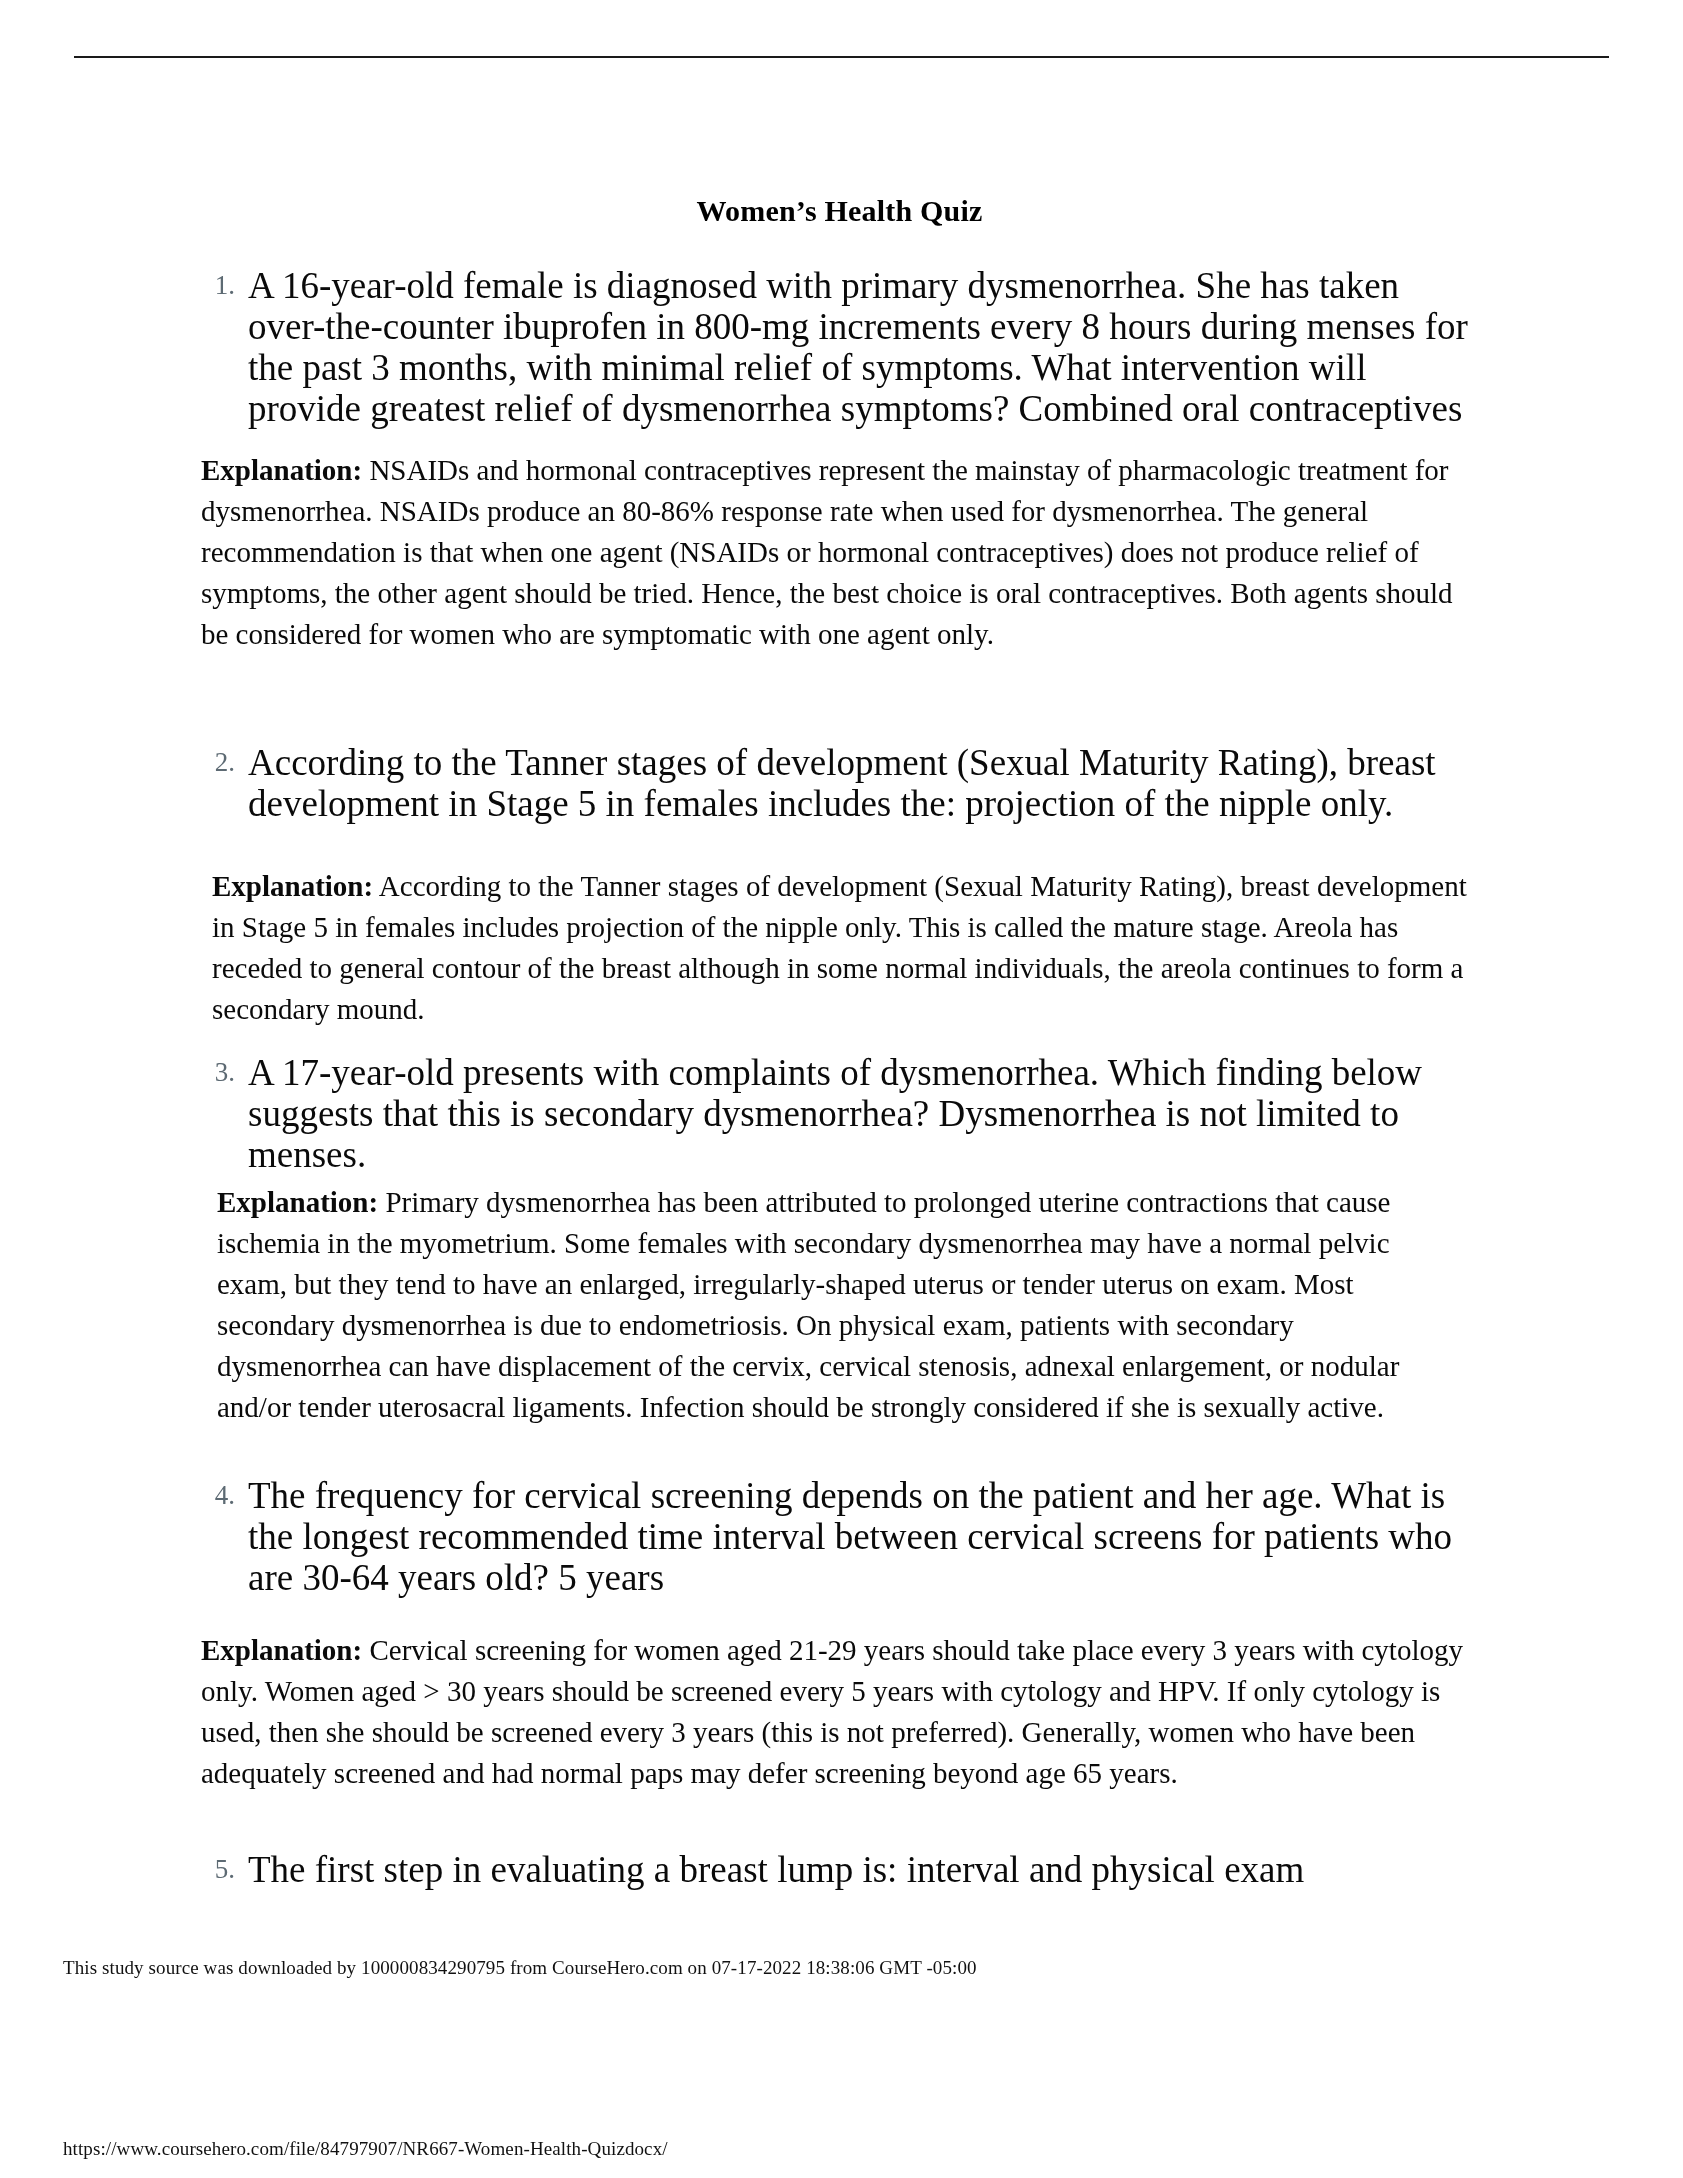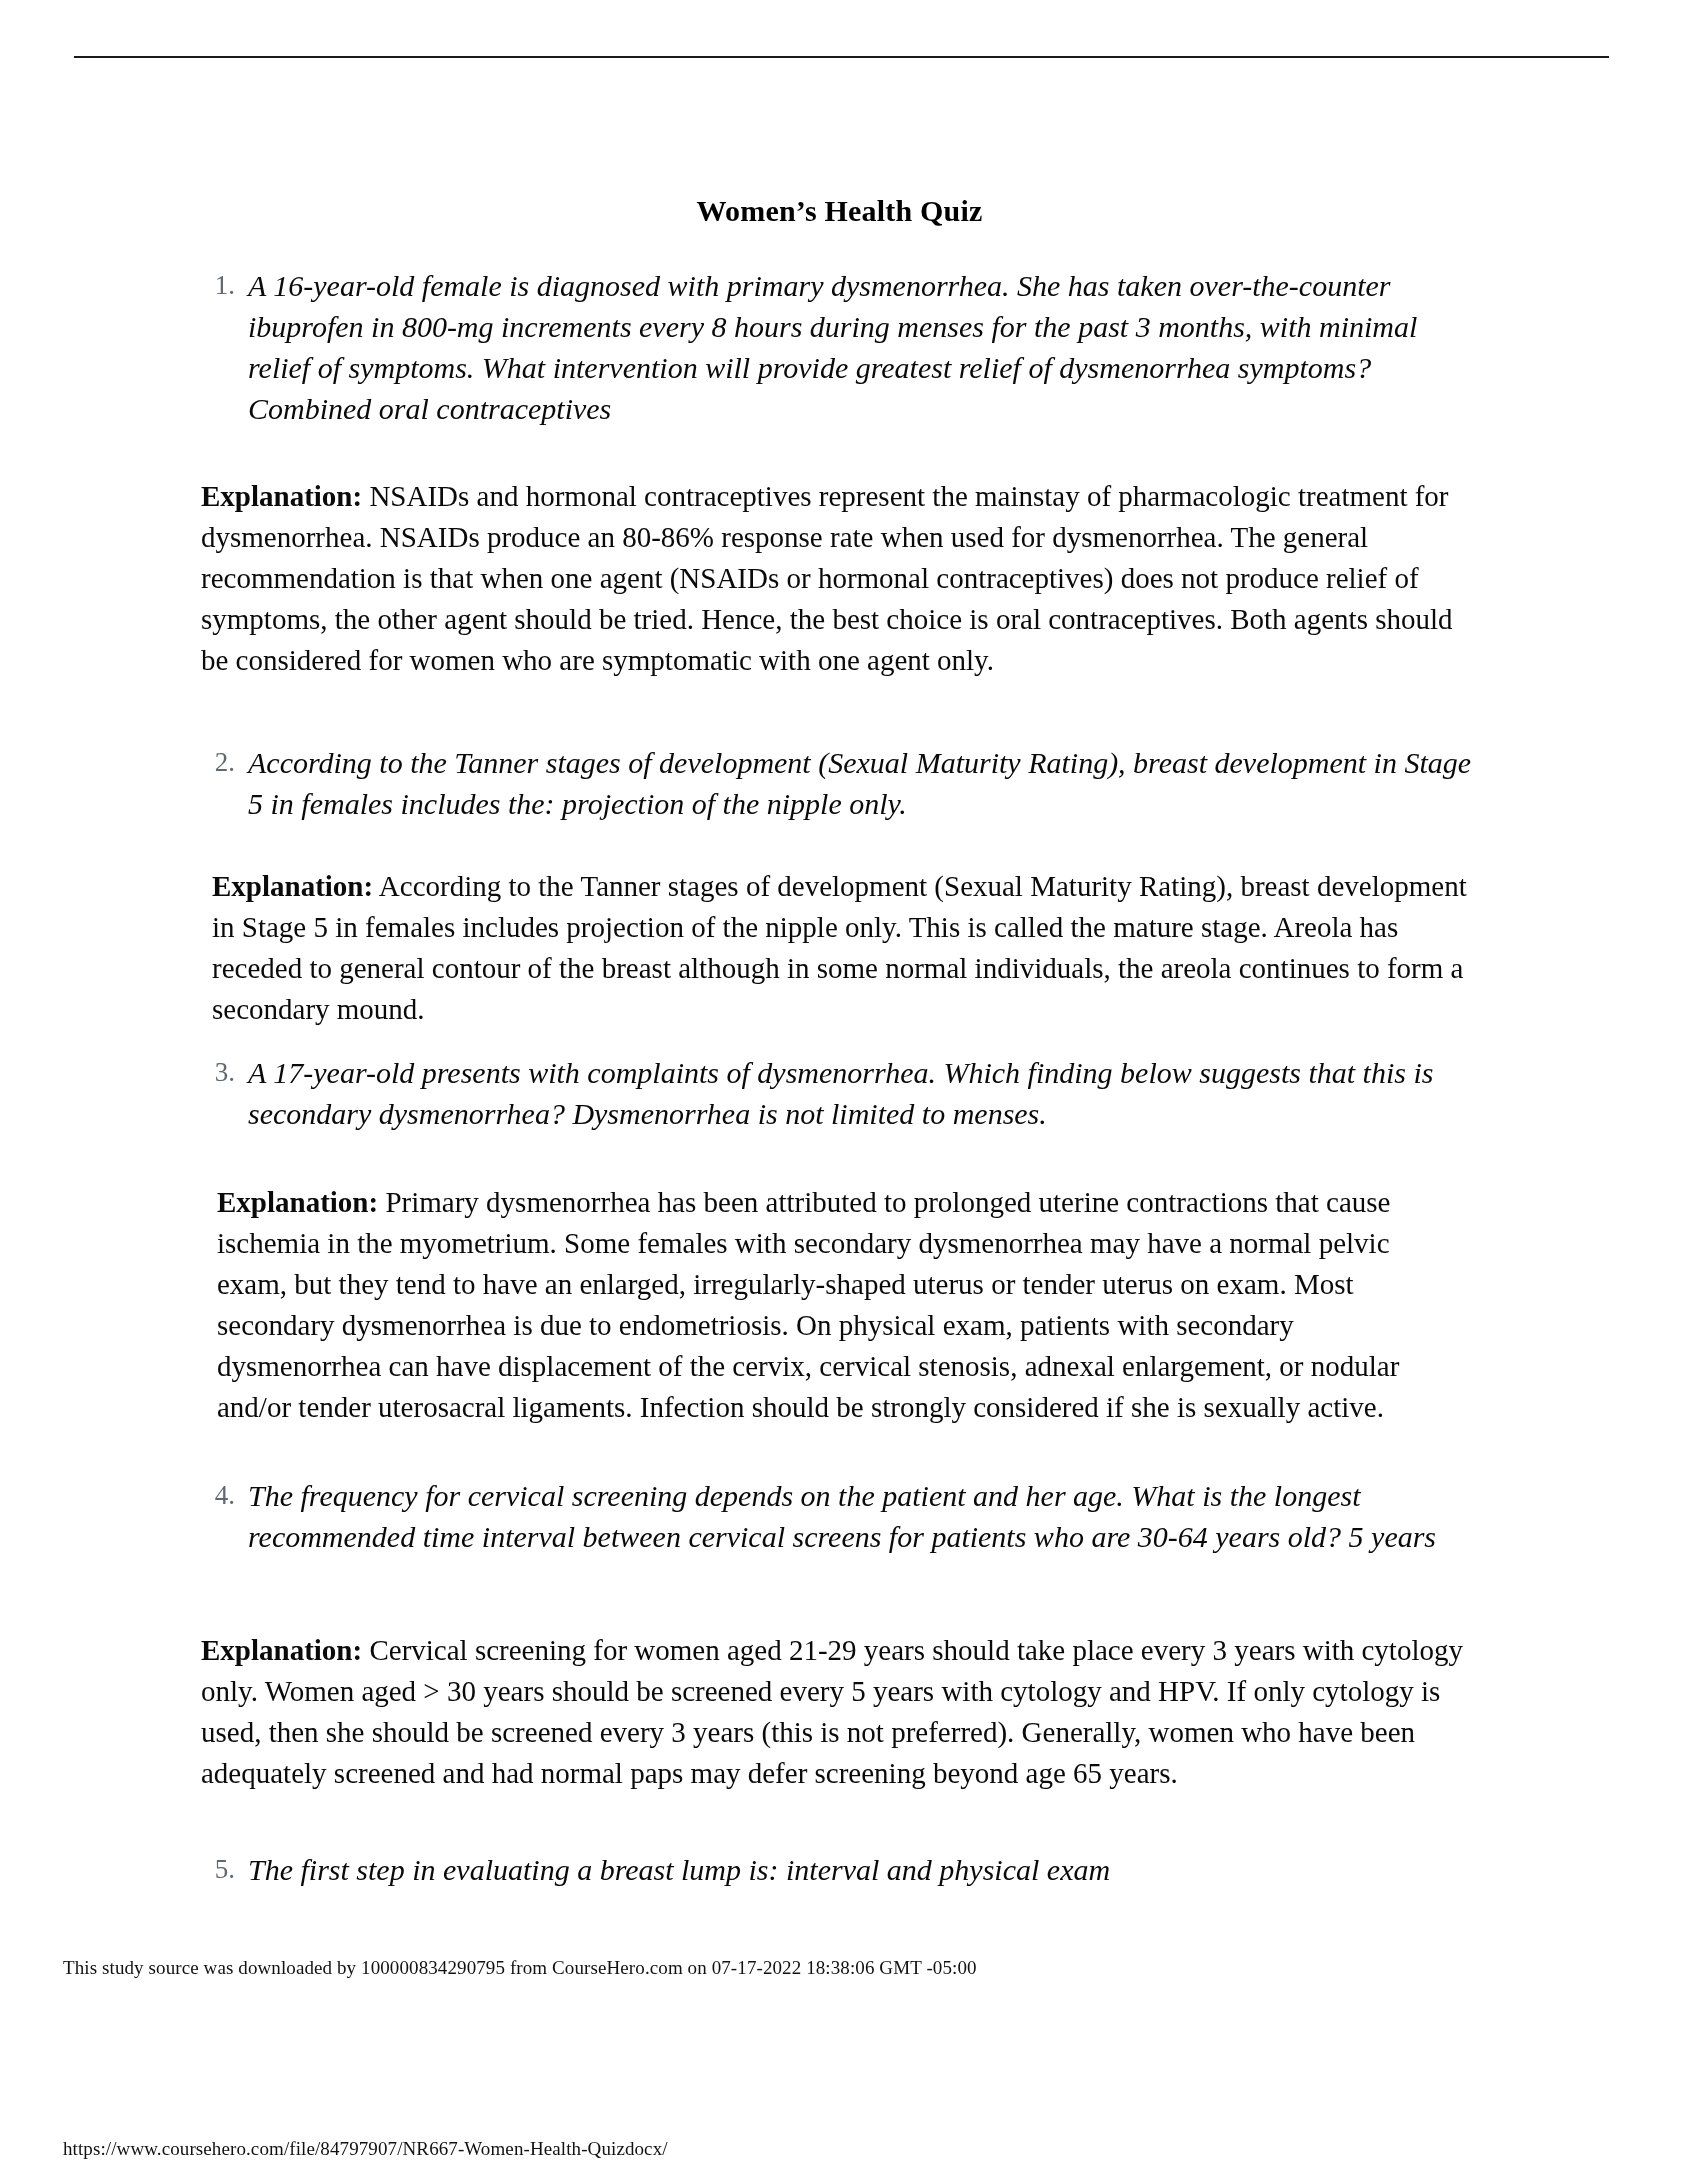--- a/index.html
+++ b/index.html
@@ -74,23 +74,22 @@
     left: 0;
     top: 0;
     width: 34px;
     text-align: right;
     font-size: 27px;
     color: #5d6a73;
     line-height: 41px;
   }
   .q-text {
     display: block;
-    font-size: 30px;
+    font-size: 37px;
     line-height: 41px;
-    font-style: italic;
   }
 
   
   .expl {
     font-size: 29px;
     line-height: 41px;
     color: #0a0a0a;
     text-align: left;
   }
   .expl-label {
@@ -121,21 +120,21 @@
 
     <div class="doc-title">Women’s Health Quiz</div>
 
     <div class="body-block" style="top:265px;">
       <div class="q-item">
         <span class="q-num">1.</span>
         <span class="q-text">A 16-year-old female is diagnosed with primary dysmenorrhea. She has taken over-the-counter ibuprofen in 800-mg increments every 8 hours during menses for the past 3 months, with minimal relief of symptoms. What intervention will provide greatest relief of dysmenorrhea symptoms?  Combined oral contraceptives</span>
       </div>
     </div>
 
-    <div class="body-block" style="top:476px;font-family:Liberation Serif, serif;">
+    <div class="body-block" style="top:450px;font-family:Liberation Serif, serif;">
       <p class="expl" style="margin:0;">
         <span class="expl-label">Explanation:</span>
         <span>NSAIDs and hormonal contraceptives represent the mainstay of pharmacologic treatment for dysmenorrhea. NSAIDs produce an 80-86% response rate when used for dysmenorrhea. The general recommendation is that when one agent (NSAIDs or hormonal contraceptives) does not produce relief of symptoms, the other agent should be tried. Hence, the best choice is oral contraceptives. Both agents should be considered for women who are symptomatic with one agent only.</span>
       </p>
     </div>
 
     <div class="body-block" style="top:742px;">
       <div class="q-item">
         <span class="q-num">2.</span>
         <span class="q-text">According to the Tanner stages of development (Sexual Maturity Rating), breast development in Stage 5 in females includes the: projection of the nipple only.</span>

